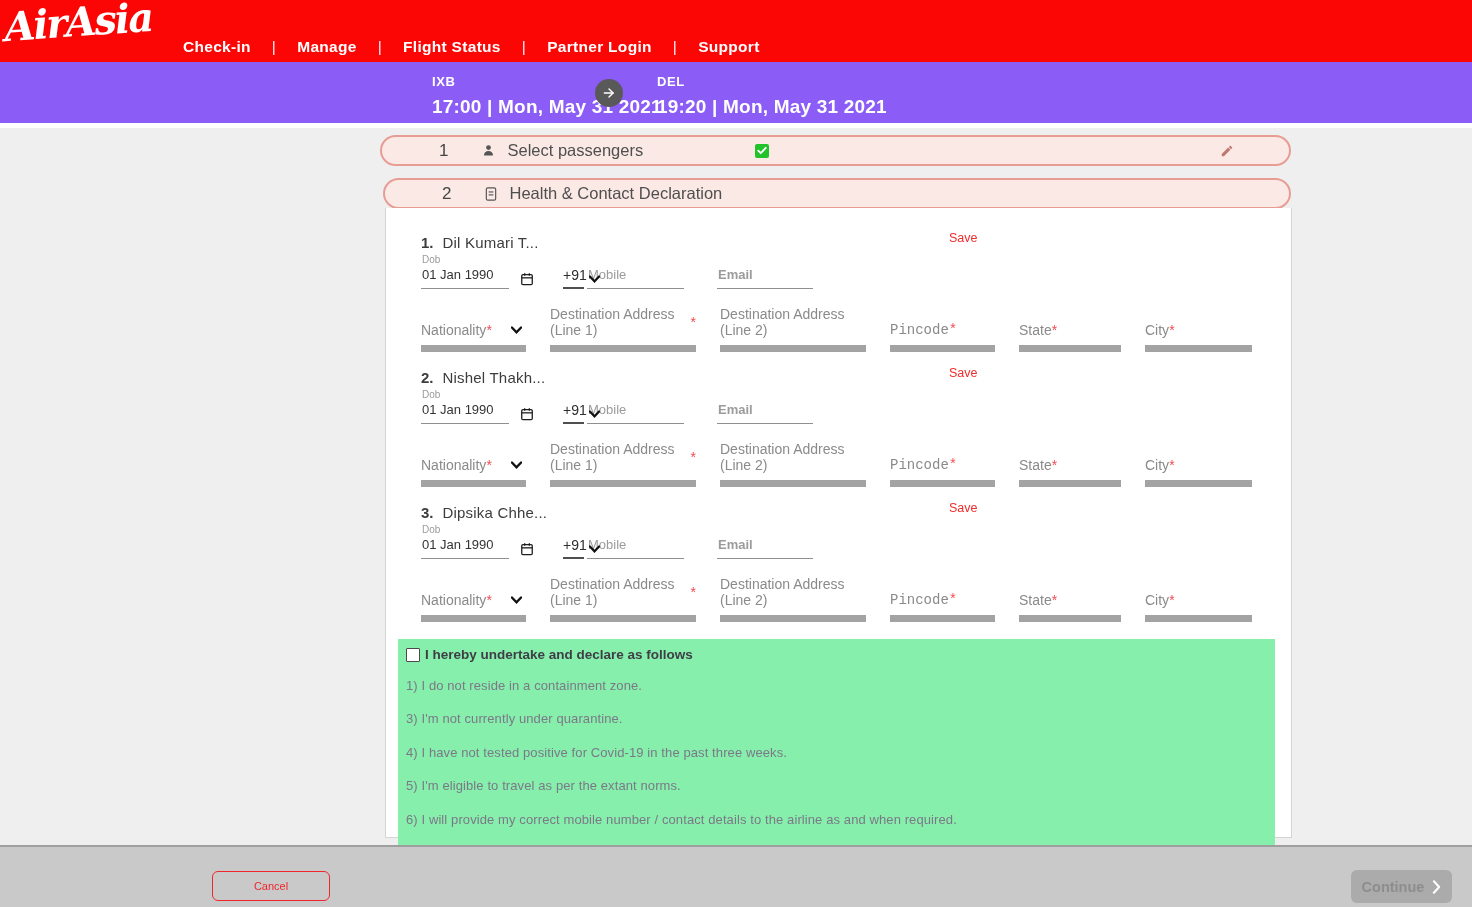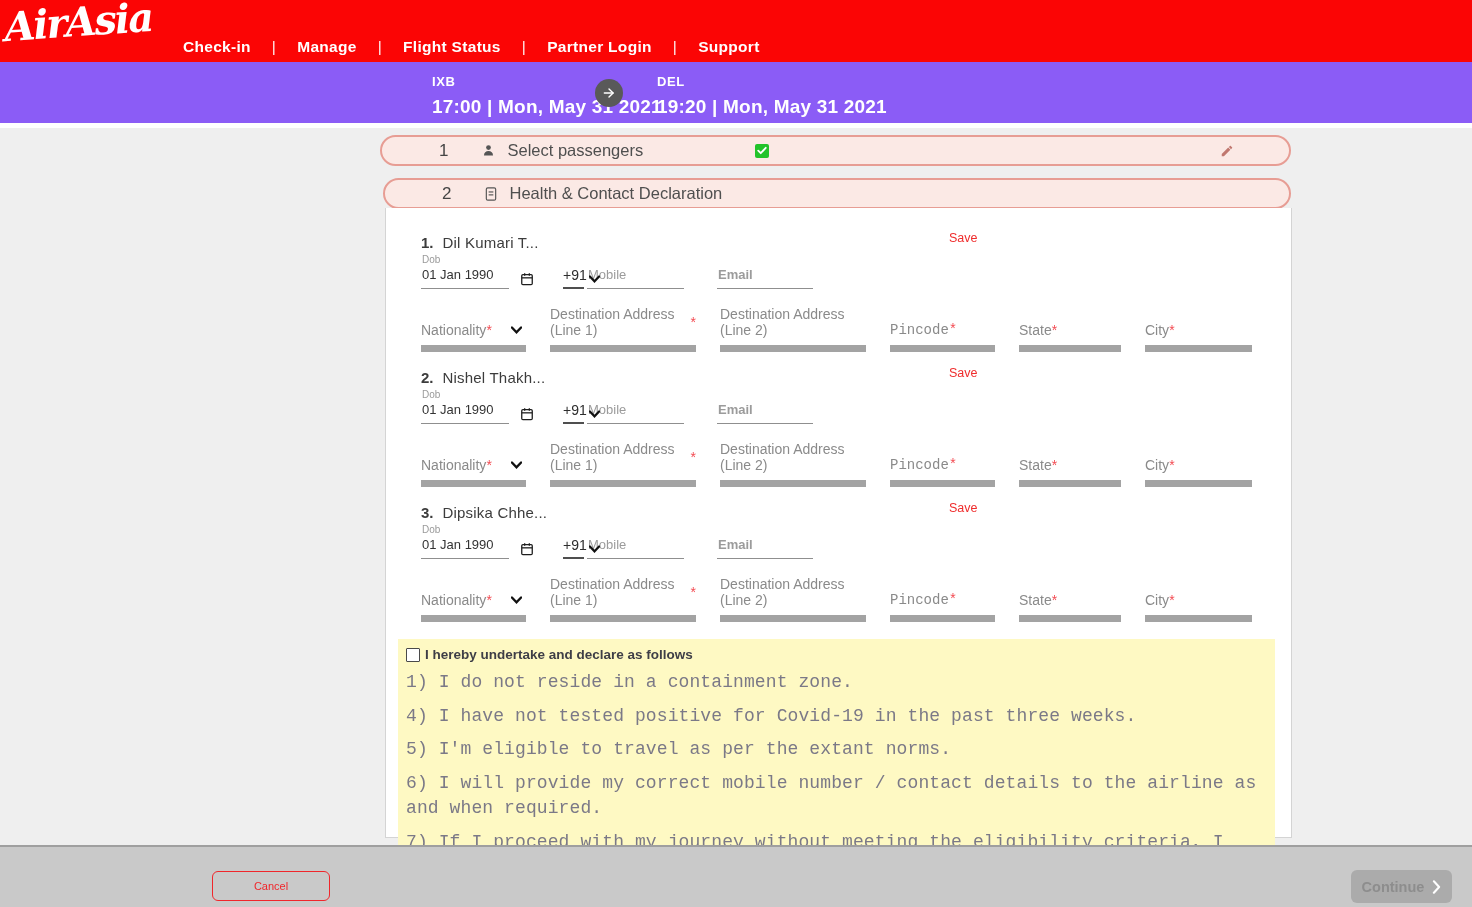--- a/index.html
+++ b/index.html
@@ -110,29 +110,29 @@
   .f-nationality .nat-chevron { margin-left: auto; color: #111; display: flex; margin-right: 4px; }
   .f-dest1 { width: 146px; }
   .f-dest2 { width: 146px; }
   .f-pincode { width: 105px; font-family: Liberation Mono, monospace; }
   .f-state { width: 102px; }
   .f-city { width: 107px; }
 
   
   .decl-box {
     margin-left: -23px; margin-top: 8px; width: 877px;
-    background: #fef9c3; padding: 8px 12px 12px 8px;
+    background: #86efac; padding: 8px 12px 12px 8px;
   }
   .decl-title-row { display: flex; align-items: center; gap: 5px; }
   .decl-checkbox {
     width: 14px; height: 14px; border: 1.6px solid #4a4a4a; background: #fff;
     border-radius: 1px; cursor: pointer; flex: 0 0 auto;
   }
   .decl-title { font-size: 13.5px; font-weight: bold; color: #3e3e46; }
-  .decl-item { font-size: 18px; color: #7b7987; margin-top: 8px; line-height: 1.42; max-width: 858px; letter-spacing: .1px; font-family: Liberation Mono, monospace; }
+  .decl-item { font-size: 13px; color: #7b7987; margin-top: 15px; line-height: 1.42; max-width: 858px; letter-spacing: .1px; }
 
   
   .footer {
     height: 62px; background: #c9c9c9; border-top: 2px solid #9f9f9f; position: relative;
   }
   .cancel-btn {
     position: absolute; left: 212px; top: 24px; width: 118px; height: 30px;
     background: transparent; border: 1.5px solid #f0262b; border-radius: 6px;
     color: #f0262b; font-size: 11px; cursor: pointer; font-family: inherit;
   }
@@ -389,20 +389,21 @@
         </div>
       </div>
     </div>
 
     <div class="decl-box">
       <div class="decl-title-row">
         <span class="decl-checkbox"></span>
         <span class="decl-title">I hereby undertake and declare as follows</span>
       </div>
       <div class="decl-item">1) I do not reside in a containment zone.</div>
+      <div class="decl-item">3) I'm not currently under quarantine.</div>
       <div class="decl-item">4) I have not tested positive for Covid-19 in the past three weeks.</div>
       <div class="decl-item">5) I'm eligible to travel as per the extant norms.</div>
       <div class="decl-item">6) I will provide my correct mobile number / contact details to the airline as and when required.</div>
       <div class="decl-item">7) If I proceed with my journey without meeting the eligibility criteria, I will be held liable for my actions and subjected to legal proceedings.</div>
     </div>
 
   </div>
 </div>
 
 <div class="footer">

